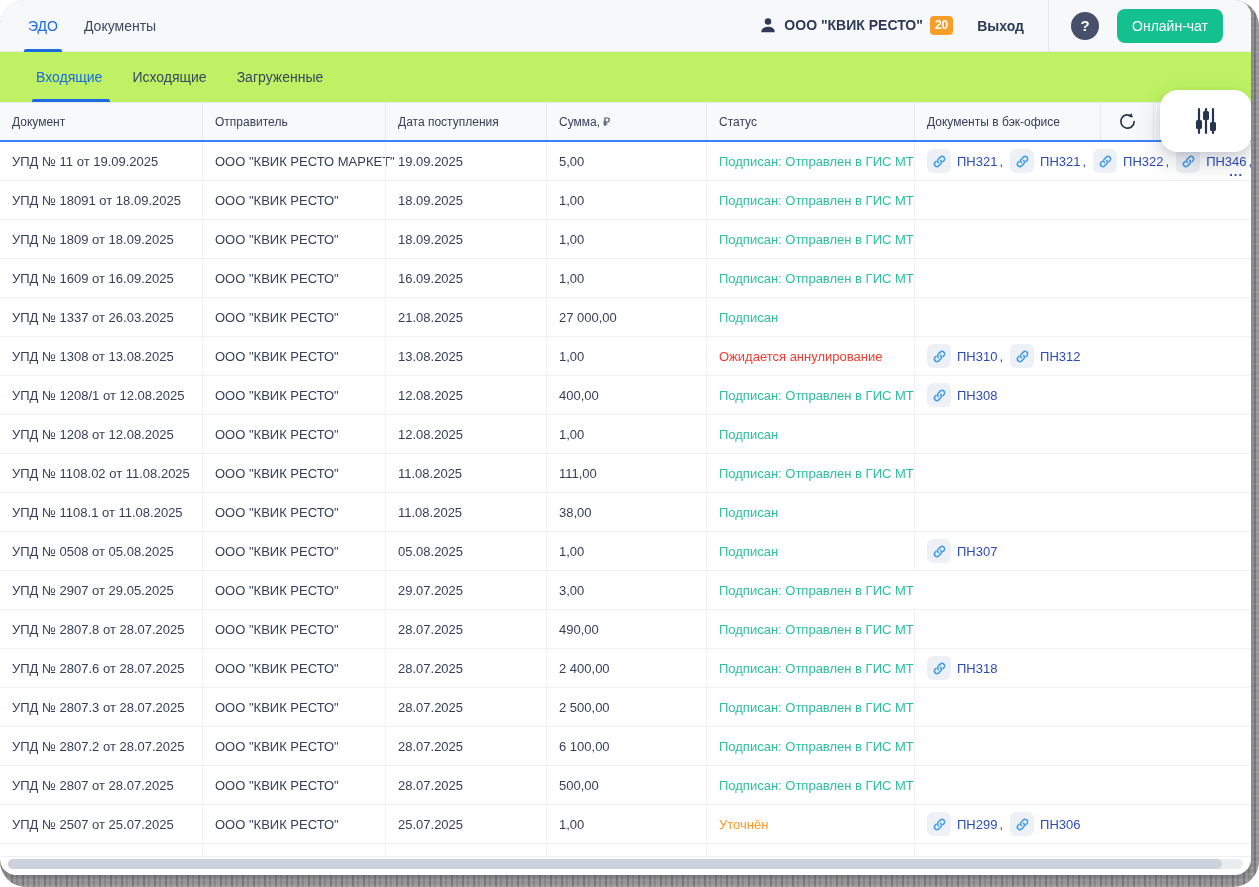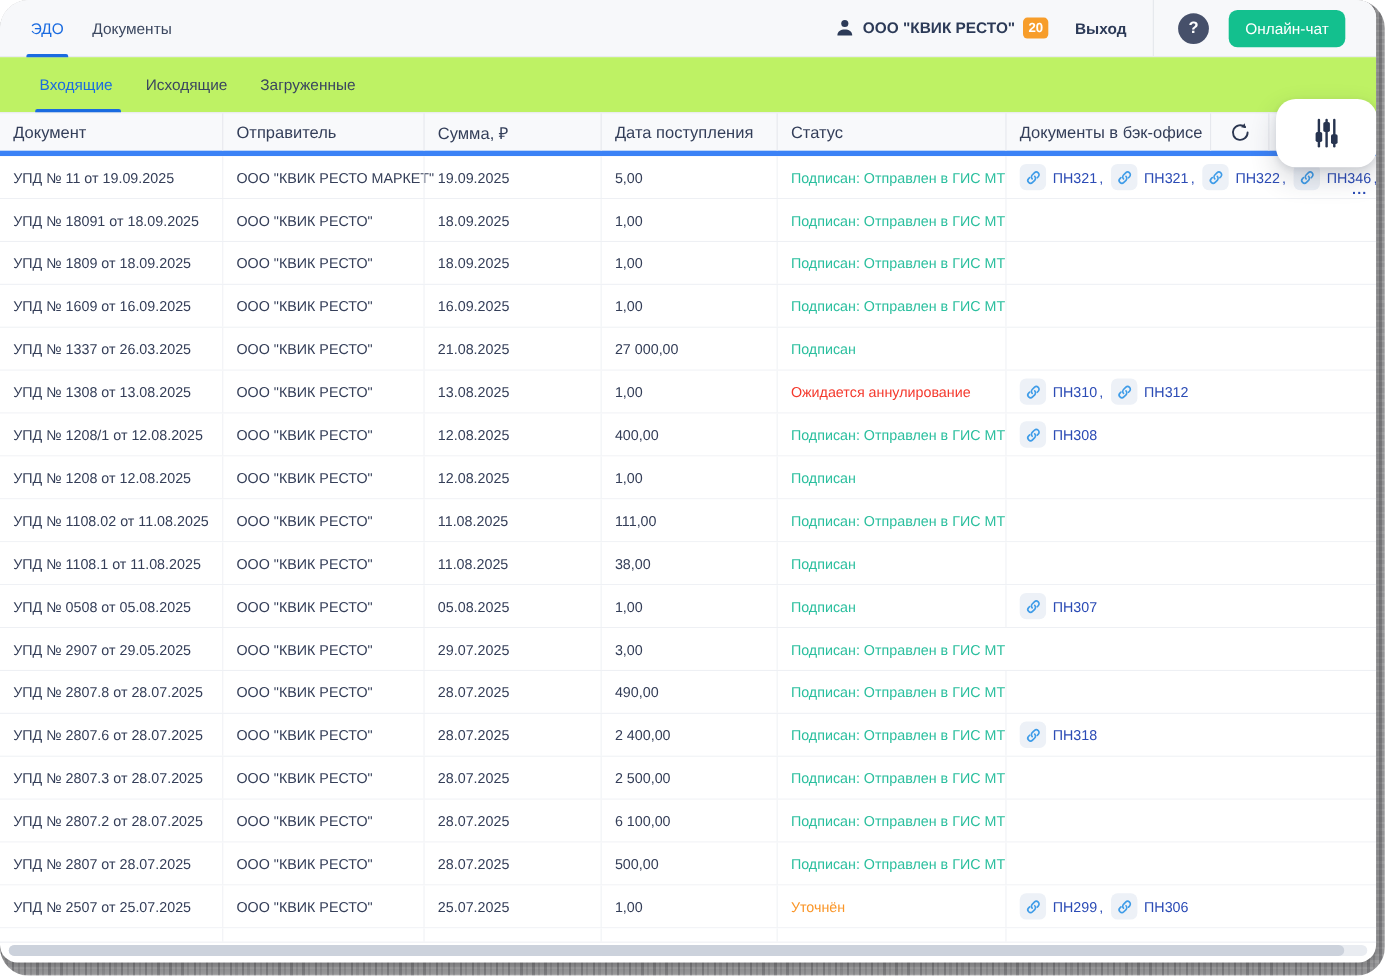--- a/index.html
+++ b/index.html
@@ -29,21 +29,21 @@
   .logout{font-size:14px;color:#2c3a57;font-weight:700;margin-left:24px;cursor:pointer;}
   .v-divider{width:1px;height:100%;background:#e4e7ec;margin:0 22px 0 24px;}
   .help-circle{width:28px;height:28px;border-radius:50%;background:#46506a;color:#fff;font-size:15px;font-weight:700;display:flex;align-items:center;justify-content:center;cursor:pointer;}
   .chat-btn{margin-left:18px;background:var(--chat-green,#13c08e);color:#fff;border:none;border-radius:8px;padding:9px 15px;font-size:14px;font-family:inherit;cursor:pointer;white-space:nowrap;}
   
   .subtabs{height:50px;display:flex;gap:30px;padding-left:36px;align-items:center;background:#bef264;box-sizing:border-box;}
   .subtab{font-size:14px;color:#3a465f;position:relative;height:100%;display:flex;align-items:center;cursor:pointer;white-space:nowrap;}
   .subtab.active{color:var(--accent-blue,#1a6be0);}
   .subtab.active::after{content:"";position:absolute;left:-4px;right:-8px;bottom:0;height:3px;background:var(--accent-blue,#1a6be0);border-radius:2px 2px 0 0;}
   
-  .thead{display:grid;grid-template-columns:202px 183px 161px 160px 208px 186px 53px 1fr;height:40px;background:#f8f9fb;border-top:1px solid #e8eaee;border-bottom:5px solid #3b82f6;align-items:stretch;font-size:15px;color:#333e59;box-sizing:border-box;}
+  .thead{display:grid;grid-template-columns:202px 183px 161px 160px 208px 186px 53px 1fr;height:40px;background:#f8f9fb;border-top:1px solid #e8eaee;border-bottom:2px solid #3b82f6;align-items:stretch;font-size:12px;color:#333e59;box-sizing:border-box;}
   .th{padding-left:12px;border-left:1px solid #e6e8ed;display:flex;align-items:center;white-space:nowrap;overflow:hidden;}
   .th:first-child{border-left:none;}
   .th-refresh{justify-content:center;padding:0;cursor:pointer;}
   .tr{display:grid;grid-template-columns:202px 183px 161px 160px 208px 1fr;height:39px;border-bottom:1px solid #eef0f4;align-items:stretch;font-size:13px;color:#343e58;box-sizing:border-box;background:#fff;}
   .td{padding-left:12px;border-left:1px solid #f0f2f5;display:flex;align-items:center;white-space:nowrap;}
   .td:first-child{border-left:none;}
   .st-green{color:var(--status-green,#2bbf9e);}
   .st-red{color:var(--status-red,#f4392d);}
   .st-orange{color:var(--status-orange,#fa9629);}
   .td-links{gap:7px;position:relative;overflow:hidden;padding-right:14px;}
@@ -93,22 +93,22 @@
 
     <div class="subtabs">
       <div class="subtab active">Входящие</div>
       <div class="subtab">Исходящие</div>
       <div class="subtab">Загруженные</div>
     </div>
 
     <div class="thead">
       <div class="th">Документ</div>
       <div class="th">Отправитель</div>
+      <div class="th">Дата поступления</div>
       <div class="th">Сумма, ₽</div>
-      <div class="th">Дата поступления</div>
       <div class="th">Статус</div>
       <div class="th">Документы в бэк-офисе</div>
       <div class="th th-refresh">
         <span style="display:flex;">
           <svg width="21" height="21" viewBox="0 0 22 22">
             <path d="M18 11a7 7 0 1 1-2.4-5.28" fill="none" stroke="#2b3650" stroke-width="1.8" stroke-linecap="round"></path>
             <path d="M15.2 2.2 L16.2 6.6 L11.9 6.0 Z" fill="#2b3650"></path>
           </svg>
         </span>
       </div>

